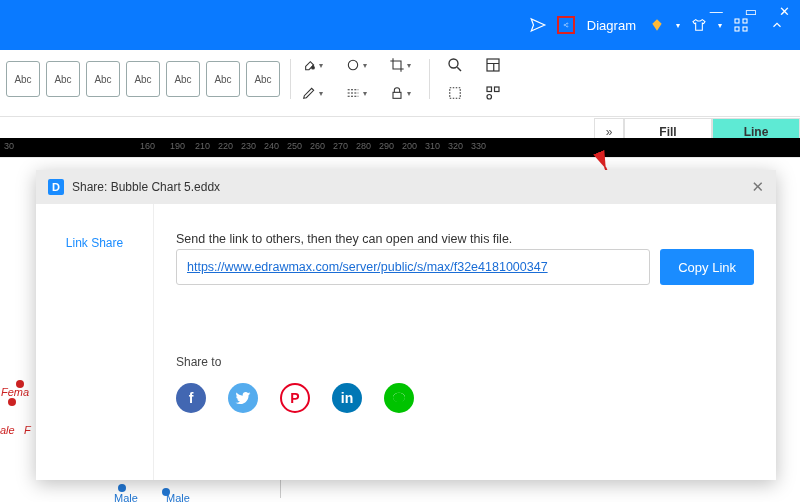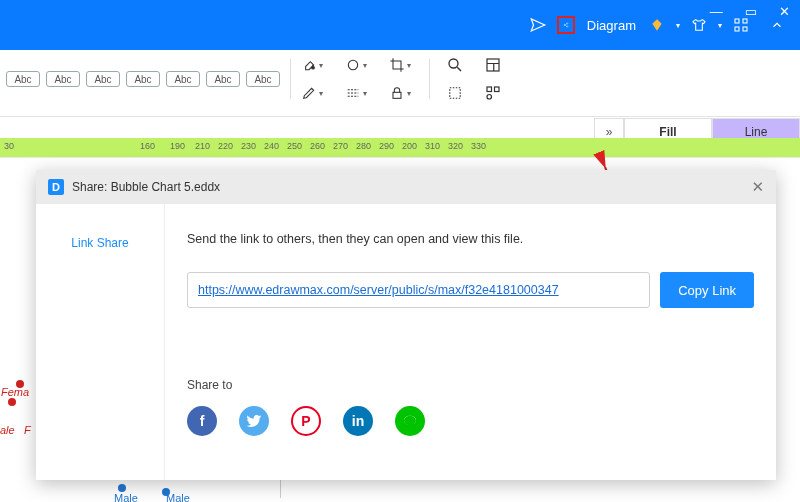--- a/index.html
+++ b/index.html
@@ -8,55 +8,55 @@
 .titlebar { height: 50px; background: #0a7aff; display: flex; align-items: center; justify-content: flex-end; padding-right: 14px; color: #fff; font-size: 13px; gap: 10px; }
 .titlebar .spacer { flex: 1; }
 .titlebar .tb-icon { width: 18px; height: 18px; display: inline-flex; align-items: center; justify-content: center; }
 .titlebar .tb-text { margin: 0 2px; }
 .share-highlight { border: 2px solid #d22; padding: 4px; }
 .win-controls { position: absolute; top: 4px; right: 10px; display: flex; gap: 22px; color: #fff; font-size: 13px; }
 .win-controls span { cursor: pointer; }
 
 .toolbar { display: flex; align-items: center; padding: 4px 6px 12px 6px; border-bottom: 1px solid #e2e2e2; position: relative; }
 .shape-row { display: flex; gap: 6px; }
-.shape { width: 34px; height: 16px; border: 1px solid #9aa; border-radius: 3px; display: flex; align-items: center; justify-content: center; font-size: 10px; color: #555; background: #fff; }
+.shape { width: 34px; height: 36px; border: 1px solid #9aa; border-radius: 3px; display: flex; align-items: center; justify-content: center; font-size: 10px; color: #555; background: #fff; }
 .vsep { width: 1px; height: 40px; background: #ddd; margin: 0 10px; }
 .tool-grid { display: grid; grid-template-columns: repeat(3, 30px); grid-template-rows: repeat(2, 22px); gap: 6px 14px; align-items: center; }
 .tool-cell { color: #444; display: inline-flex; align-items: center; gap: 2px; font-size: 13px; }
 .small-caret { font-size: 8px; color: #666; }
 .tool-grid2 { display: grid; grid-template-columns: repeat(2, 26px); grid-template-rows: repeat(2, 22px); gap: 6px 12px; align-items: center; margin-left: 6px; }
 
 .tabbar { position: absolute; top: 118px; right: 0; display: flex; height: 28px; }
 .tabbar .chev { width: 30px; display:flex; align-items:center; justify-content:center; border:1px solid #e0e0e0; font-size:12px; color:#555;}
-.tabbar .tab { width: 88px; display:flex; align-items:center; justify-content:center; border:1px solid #e0e0e0; font-size:12px; color:#333; background:#c4b5fd;}
+.tabbar .tab { width: 88px; display:flex; align-items:center; justify-content:center; border:1px solid #e0e0e0; font-size:12px; color:#333; background:#5eead4;font-weight:bold;}
 .tabbar .tab.active { background:#fff; font-weight:600; border-bottom:2px solid #0a7aff;}
 
-.ruler { position:absolute; top:138px; left:0; right:0; height:20px; font-size:9px; color:#666; background:#bef264; border-bottom:1px solid #e9e9e9; overflow:hidden;}
+.ruler { position:absolute; top:138px; left:0; right:0; height:20px; font-size:9px; color:#666; background:#000000; border-bottom:1px solid #e9e9e9; overflow:hidden;}
 .ruler .tick { position:absolute; top:3px; }
 
 .canvas { position:absolute; top:158px; left:0; right:0; bottom:0; background:#fff; }
 .canvas .label-blue { font-size:11px; color:#2176d2; position:absolute; }
 .canvas .label-red { font-size:11px; color:#c22; position:absolute;font-style:italic; }
 .canvas .dot { width:8px; height:8px; border-radius:50%; position:absolute; }
 .canvas .dot.red { background:#c22; }
 .canvas .dot.blue { background:#2176d2; }
 .canvas .vline { position:absolute; width:1px; background:#ccc; }
 
 .arrow { position:absolute; pointer-events:none; }
 
 .modal { position:absolute; top:170px; left:36px; width:740px; height:310px; background:#fff; box-shadow:0 4px 18px rgba(0,0,0,.25); display:flex; flex-direction:column; }
 .modal-head { height:34px; background:#ebebeb; display:flex; align-items:center; padding:0 12px; font-size:12px; color:#333; }
 .modal-head .mlogo { width:16px; height:16px; background:#1a8cff; border-radius:2px; margin-right:8px; display:inline-flex; align-items:center; justify-content:center; color:#fff; font-size:11px; font-weight:bold;}
 .modal-head .close { margin-left:auto; color:#777; font-size:15px; cursor:pointer; }
 .modal-body { flex:1; display:flex; }
-.m-side { width:129px; border-right:1px solid #eee; padding-top:24px; }
+.m-side { width:118px; border-right:1px solid #eee; padding-top:24px; }
 .m-side div { font-size:12px; text-align:center; padding:8px 0; cursor:pointer; color:#333;}
 .m-side div.active { color:#1a8cff; }
 .m-main { flex:1; padding:28px 22px; font-size:12.5px; color:#333; }
-.link-row { display:flex; gap:10px; margin-top:26px; }
+.link-row { display:flex; gap:10px; margin-top:3px; }
 .link-input { flex:1; height:36px; border:1px solid #d0d0d0; border-radius:3px; padding:0 10px; display:flex; align-items:center; color:#1a6dd6; text-decoration:underline; font-size:12.5px; overflow:hidden; white-space:nowrap; }
 .copy-btn { background:#1a8cff; color:#fff; border:none; border-radius:3px; padding:0 18px; font-size:13px; cursor:pointer; }
 .share-to { margin-top:70px; font-size:12px; color:#444; }
 .social { display:flex; gap:22px; margin-top:14px; }
 .sic { width:30px; height:30px; border-radius:50%; display:flex; align-items:center; justify-content:center; color:#fff; font-size:14px; font-weight:bold; cursor:pointer;}
 .fb{background:#4267B2;} .tw{background:#55acee;} .pi{background:#fff; border:2px solid #e60023; color:#e60023;} .li{background:#0077b5;} .ln{background:#00c300;}
 </style>
 </head>
 <body>
 

